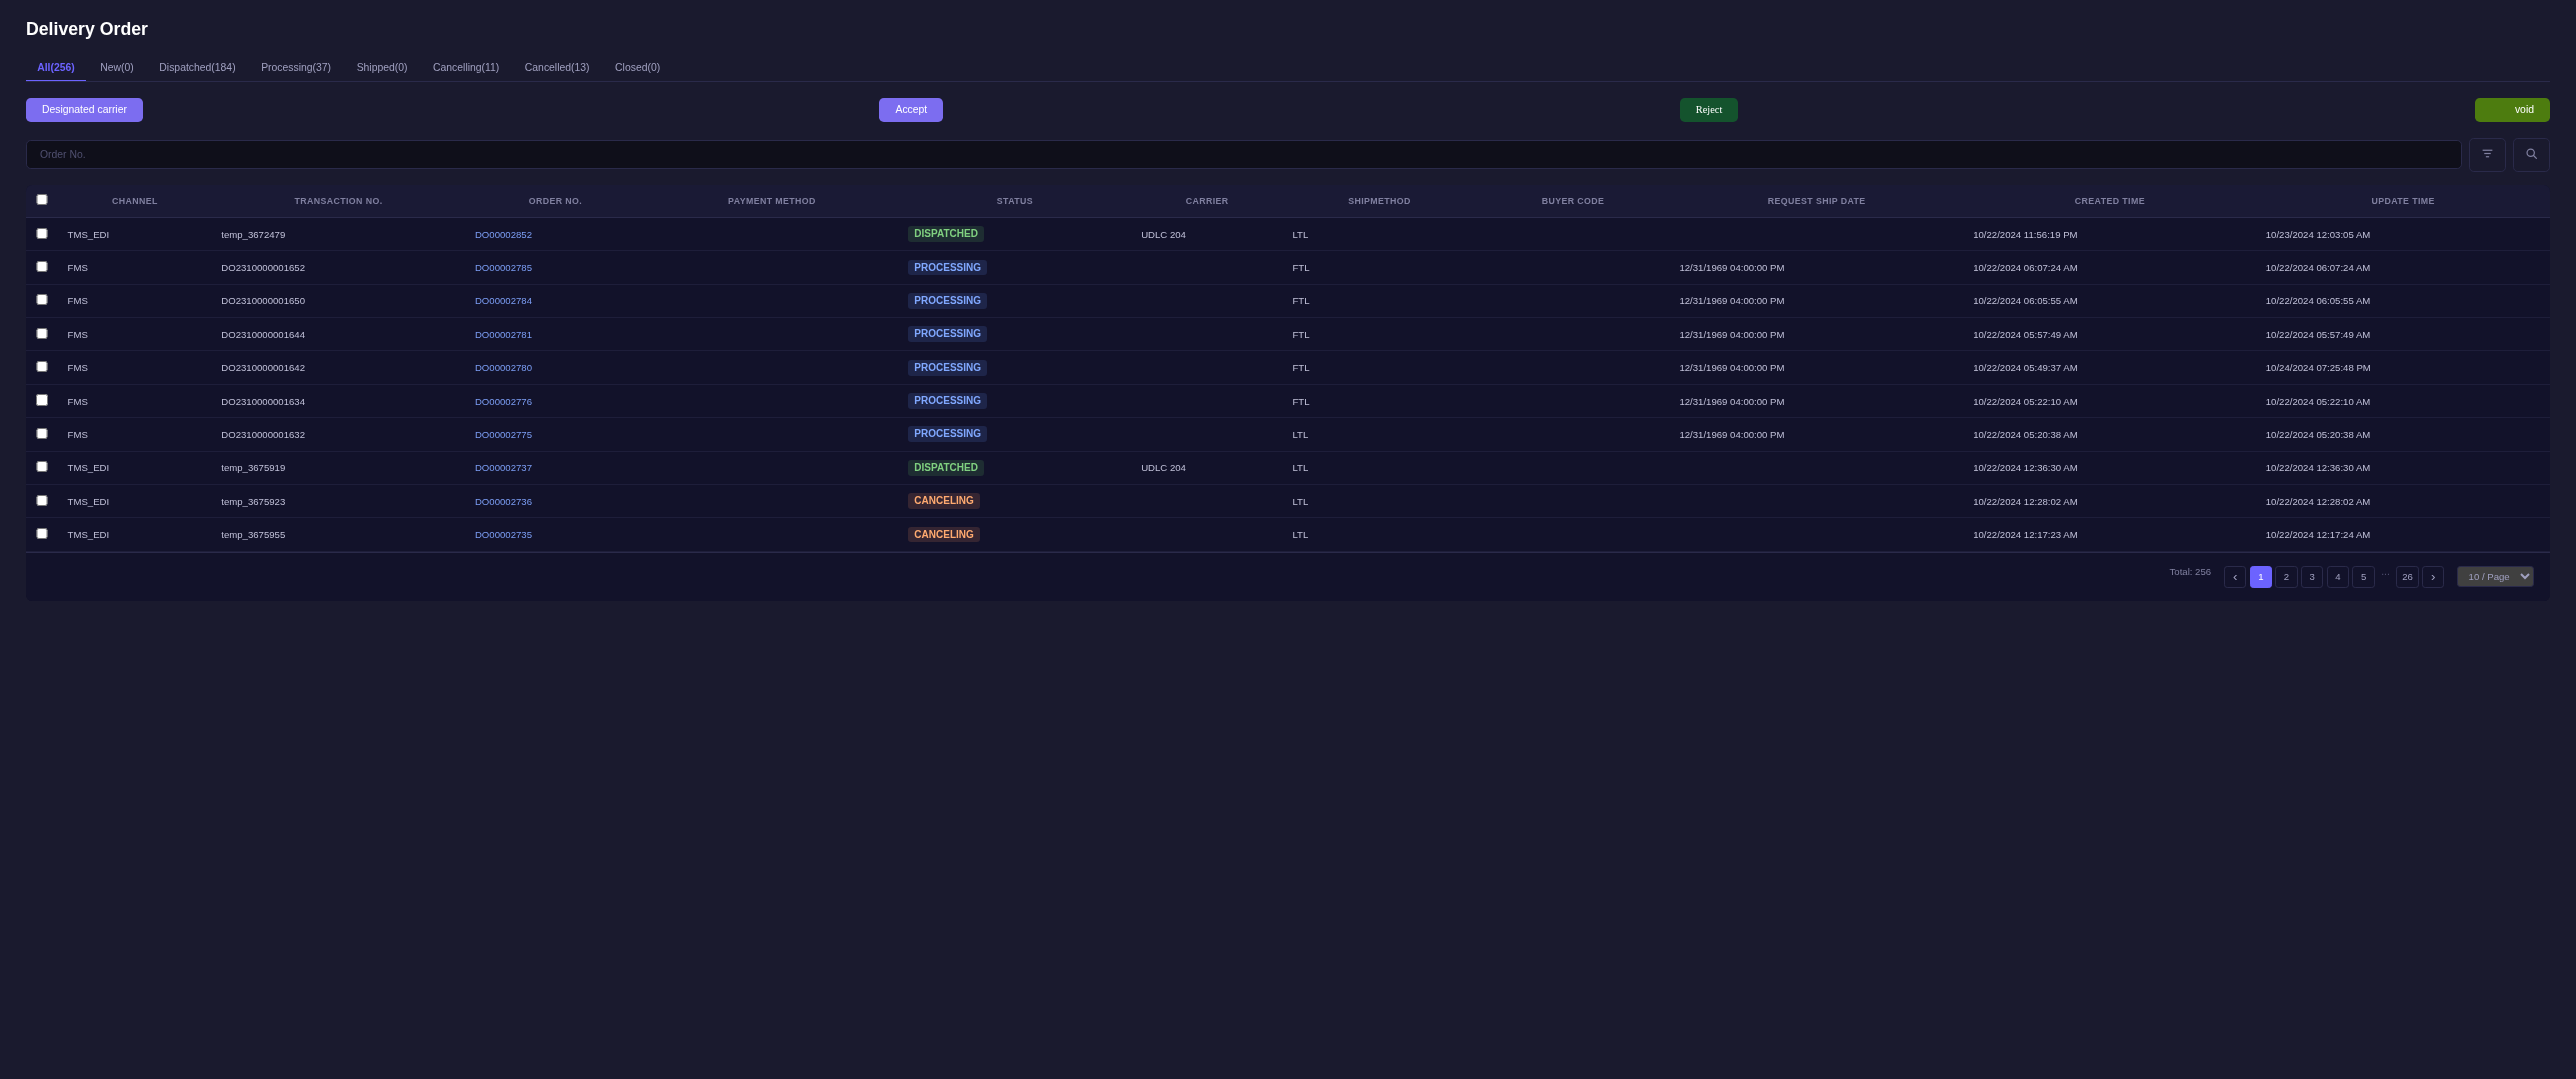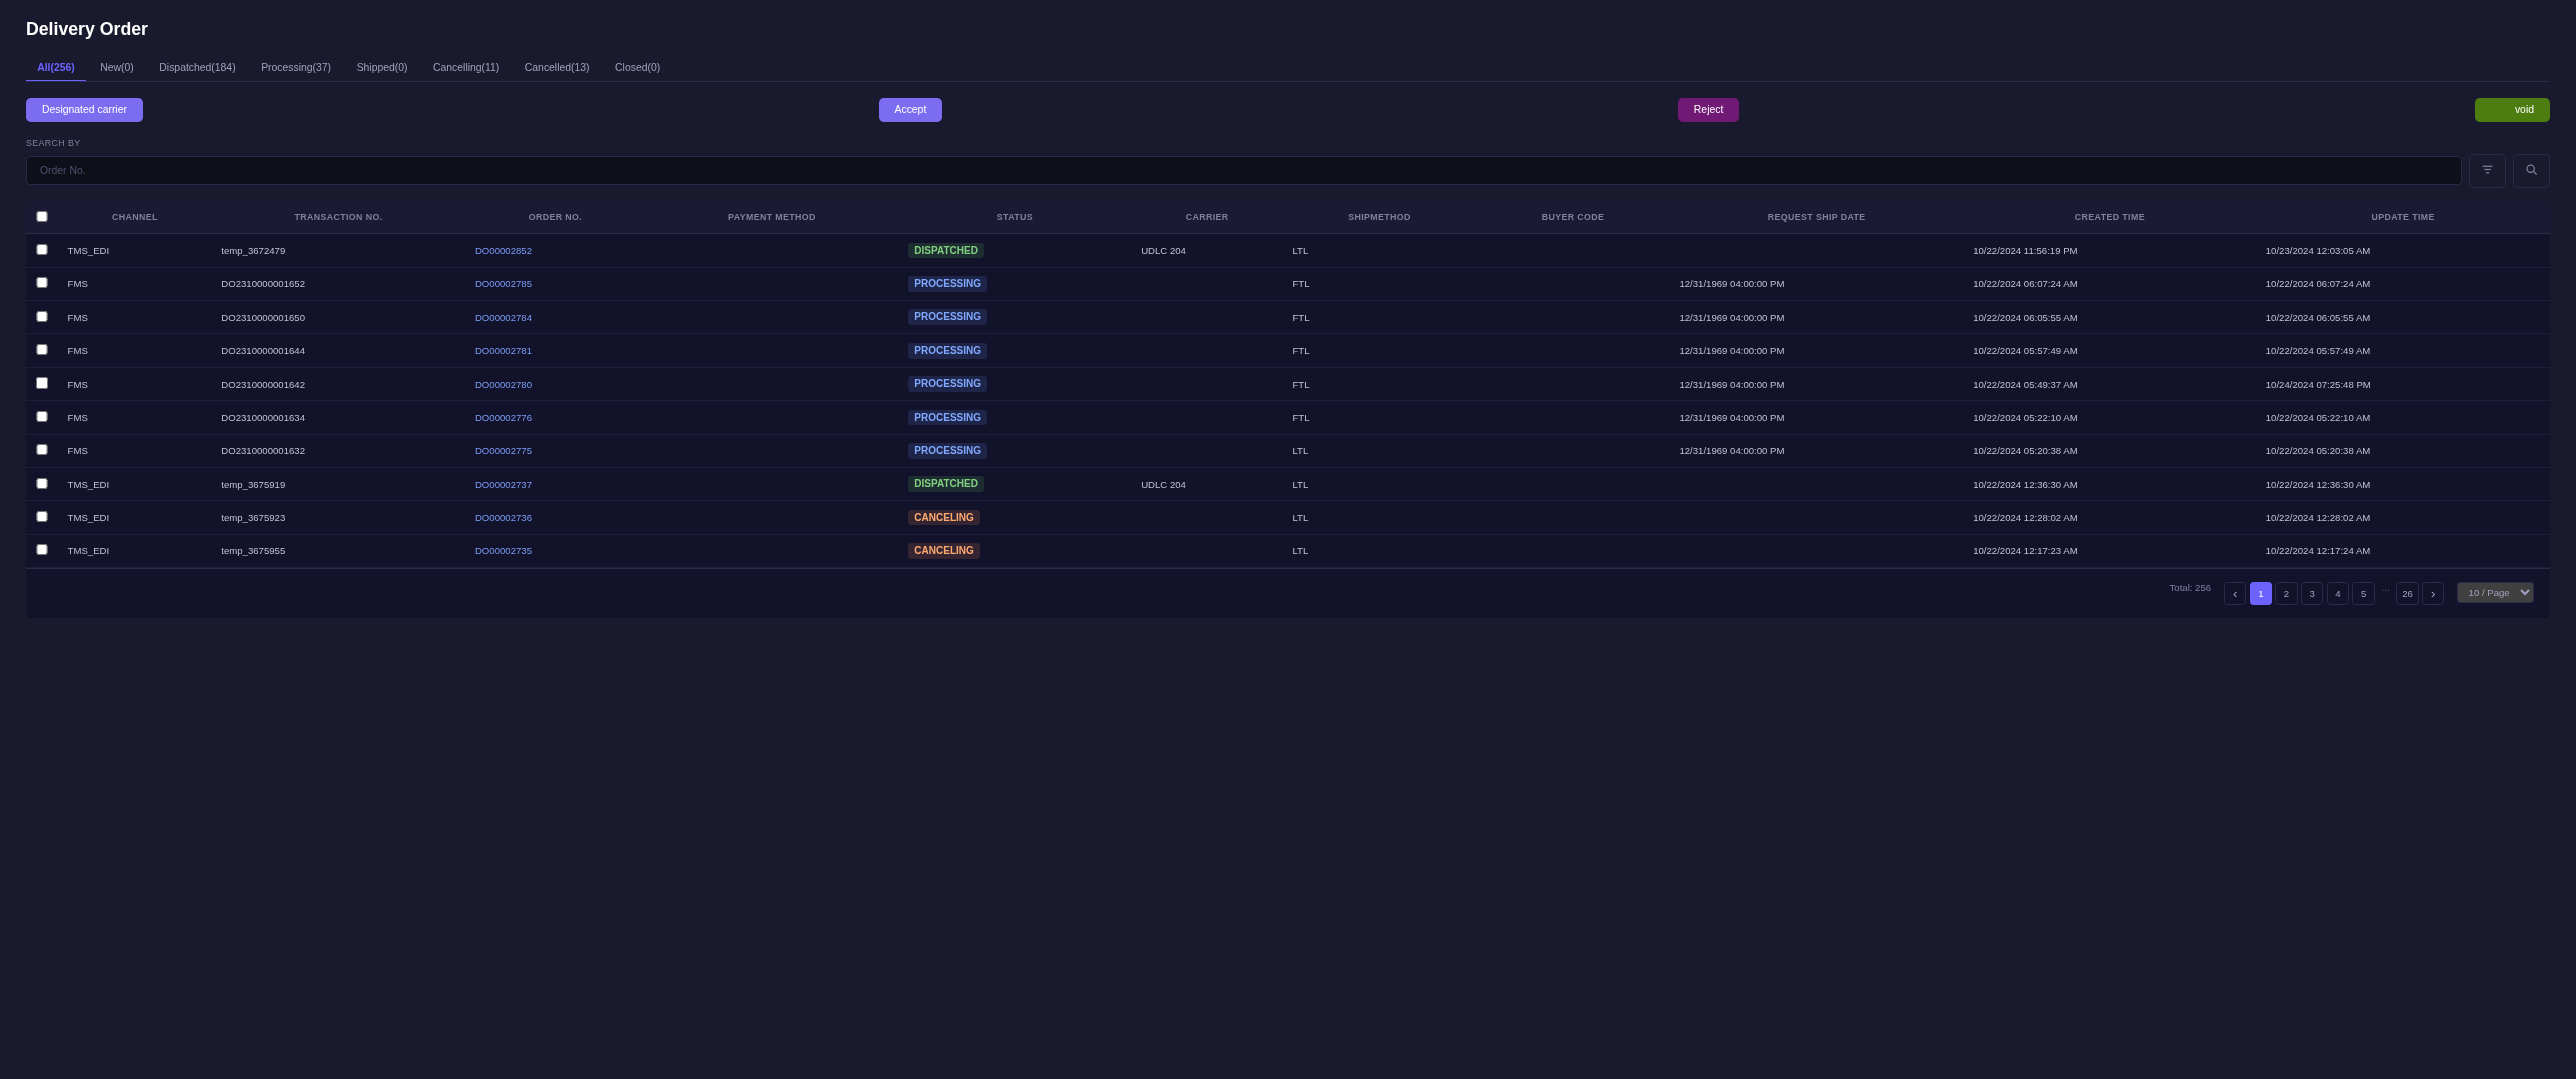--- a/index.html
+++ b/index.html
@@ -10,21 +10,21 @@
     .page-title { font-size: 17.7px; font-weight: 600; color: #ffffff; margin-bottom: 16px; }
     
     .tab-bar { display: flex; gap: 3.2px; margin-bottom: 16px; border-bottom: 0.8px solid #2a2a4a; padding-bottom: 0; }
     .tab-item { padding: 6.4px 11.2px; cursor: pointer; font-size: 10.4px; color: #a0a0c0; border-bottom: 1.6px solid transparent; }
     .tab-item.active { color: #6c63ff; border-bottom: 1.6px solid #6c63ff; font-weight: 600; }
     
     .action-bar { display: flex; justify-content: space-between; gap: 8px; margin-bottom: 16px; }
     .btn { padding: 6.4px 16px; border-radius: 4.8px; border: none; cursor: pointer; font-size: 10.4px; font-weight: 500; }
     .btn-designated { background: #7c6df0; color: white; }
     .btn-accept { background: #7c6df0; color: white; }
-    .btn-reject { background: #701a75; color: white; }
+    .btn-reject { background: #14532d; color: white; font-family: Liberation Serif, serif; }
     .btn-void { background: #4d7c0f; color: white; padding-left: 40px; }
     
     .search-section { margin-bottom: 13px; }
     .search-label { font-size: 8.8px; color: #8080a0; margin-bottom: 6.4px; letter-spacing: 0.4px; text-transform: uppercase; }
     .search-row { display: flex; gap: 6.4px; align-items: center; }
     .search-input { flex: 1; background: #0f0f1a; border: 0.8px solid #2a2a4a; border-radius: 4.8px; padding: 8px 13px; color: #e0e0e0; font-size: 10.4px; }
     .search-input::placeholder { color: #505070; }
     .filter-btn { background: #1a1a2e; border: 0.8px solid #2a2a4a; border-radius: 4.8px; padding: 8px 11.2px; cursor: pointer; color: #8080a0; }
     .search-btn { background: #1a1a2e; border: 0.8px solid #2a2a4a; border-radius: 4.8px; padding: 8px 11.2px; cursor: pointer; color: #8080a0; }
     
@@ -73,21 +73,20 @@
   </div>
 
   <div class="action-bar">
     <button class="btn btn-designated">Designated carrier</button>
     <button class="btn btn-accept">Accept</button>
     <button class="btn btn-reject">Reject</button>
     <button class="btn btn-void">void</button>
   </div>
 
   <div class="search-section">
-    <div class="search-label">SEARCH BY</div>
     <div class="search-row">
       <input class="search-input" type="text" placeholder="Order No." style="">
       <button class="filter-btn">
         <svg width="13" height="13" viewBox="0 0 16 16" fill="none">
           <line x1="2" y1="4" x2="14" y2="4" stroke="#8080a0" stroke-width="1.5"></line>
           <line x1="4" y1="8" x2="12" y2="8" stroke="#8080a0" stroke-width="1.5"></line>
           <line x1="6" y1="12" x2="10" y2="12" stroke="#8080a0" stroke-width="1.5"></line>
         </svg>
       </button>
       <button class="search-btn">

